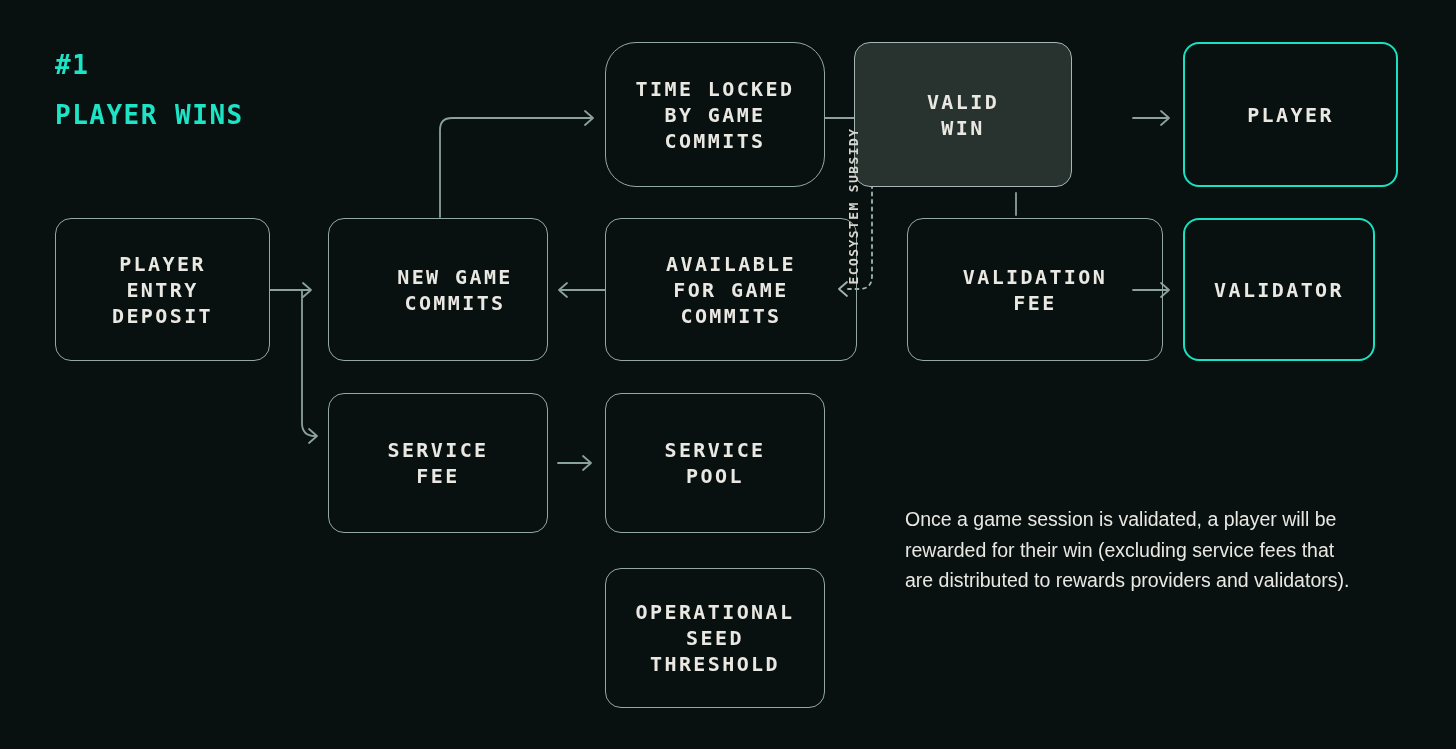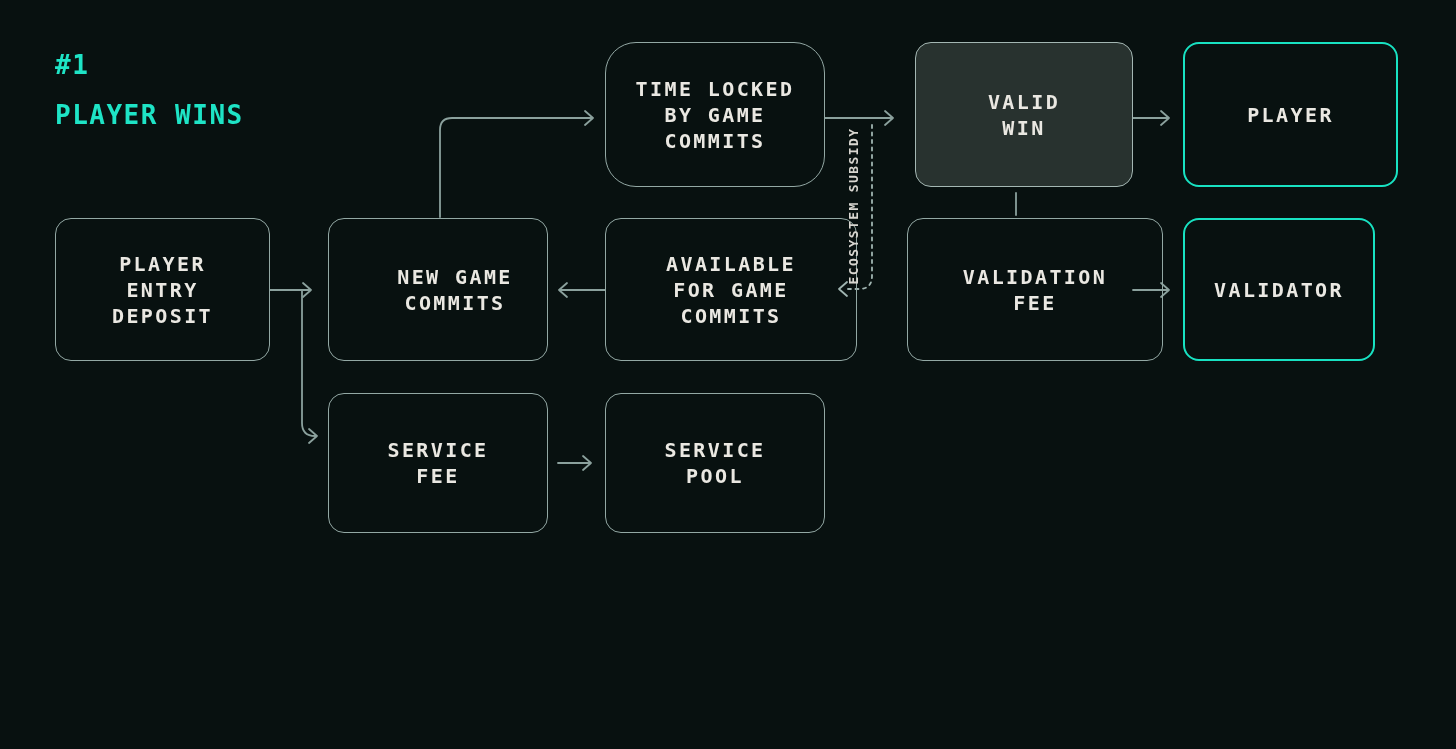--- a/index.html
+++ b/index.html
@@ -157,35 +157,43 @@
   <div class="node" style="left:328px; top:393px; width:220px; height:140px;">
     <span class="node-label">SERVICE
 FEE</span>
   </div>
 
   <div class="node" style="left:605px; top:393px; width:220px; height:140px;">
     <span class="node-label">SERVICE
 POOL</span>
   </div>
 
+  <div class="node" style="left:605px; top:568px; width:220px; height:140px;">
+    <span class="node-label">OPERATIONAL
+SEED
+THRESHOLD</span>
+  </div>
 
-  <div class="node filled" style="left:915px; top:42px; width:218px; height:145px;">
+  <div class="node filled" style="left:854px; top:42px; width:218px; height:145px;">
     <span class="node-label">VALID
 WIN</span>
   </div>
 
   <div class="node teal" style="left:1183px; top:42px; width:215px; height:145px;">
     <span class="node-label">PLAYER</span>
   </div>
 
   <div class="node" style="left:907px; top:218px; width:256px; height:143px;">
     <span class="node-label">VALIDATION
 FEE</span>
   </div>
 
   <div class="node teal" style="left:1183px; top:218px; width:192px; height:143px;">
     <span class="node-label">VALIDATOR</span>
   </div>
 
   <div class="subsidy-label">ECOSYSTEM SUBSIDY</div>
 
+  <div class="note-text">Once a game session is validated, a player will be
+rewarded for their win (excluding service fees that
+are distributed to rewards providers and validators).</div>
 
 </div>
 
 </body></html>

